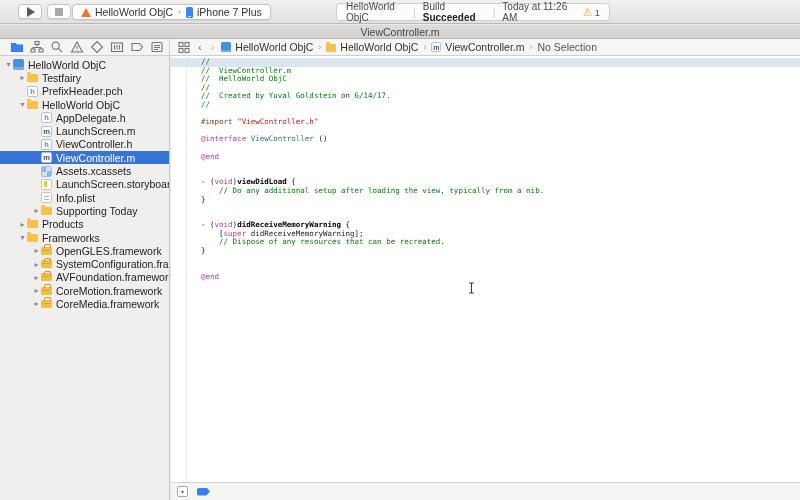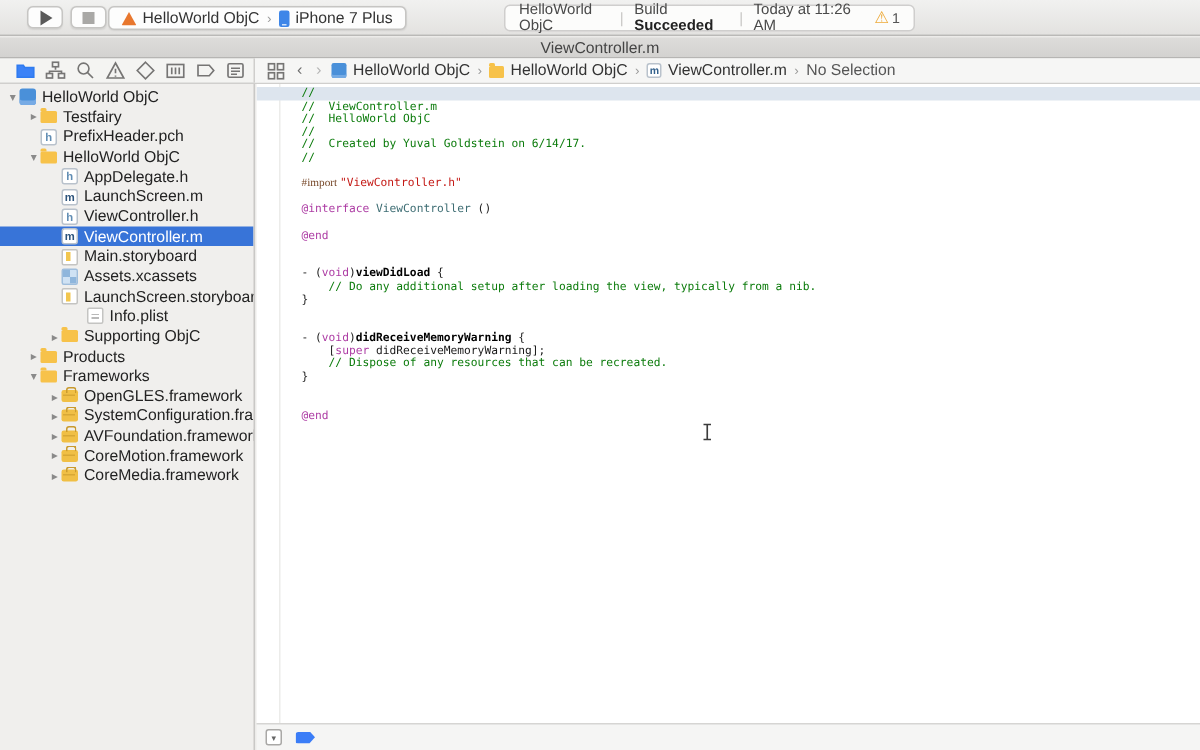--- a/index.html
+++ b/index.html
@@ -83,21 +83,21 @@
   .fi-framework::after { content:""; position:absolute; left:1px; top:3px; width:8px; height:1px; background:#d8a835; }
 
   
   .editor { position:absolute; left:171px; top:56px; right:0; bottom:18px; background:#fff; overflow:hidden; }
   .gutter-line { position:absolute; left:15px; top:0; bottom:0; width:1px; background:#ececea; }
   .code { position:absolute; left:0; top:2px; right:0; font-family:"DejaVu Sans Mono", monospace;
     font-size:7.5px; line-height:8.6px; color:#000; }
   .code-line { height:8.6px; padding-left:30px; white-space:pre; }
   .code-line.hl { background:#dde5ee; }
   .tok-cm { color:#0d7c0d; }
-  .tok-pp { color:#78492a;font-family:Liberation Serif, serif; }
+  .tok-pp { color:#78492a; }
   .tok-str { color:#c41a16; }
   .tok-kw { color:#ad3da4; }
   .tok-cls { color:#3f6e74; }
   .tok-bold { color:#000; font-weight:bold; }
   .tok-pl { color:#1a1a1a; }
 
   
   .editor-bottom { position:absolute; left:171px; right:0; bottom:0; height:18px; background:#f5f5f4;
     border-top:1px solid #d6d5d3; display:flex; align-items:center; gap:9px; padding-left:6px; }
   .doc-items-btn { width:11px; height:11px; background:#fff; border:1px solid #a9a8a6; border-radius:2px;
@@ -267,42 +267,37 @@
         <span class="fi fi-h">h</span>
         <span>ViewController.h</span>
       </div>
       <div class="tree-row sel" style="padding-left: 32px;">
         <span class="disc"></span>
         <span class="fi fi-m">m</span>
         <span>ViewController.m</span>
       </div>
       <div class="tree-row" style="padding-left: 32px;">
         <span class="disc"></span>
-        <span class="fi fi-storyboard"></span>
-        <span>Main.storyboard</span>
-      </div>
-      <div class="tree-row" style="padding-left: 32px;">
-        <span class="disc"></span>
         <span class="fi fi-assets"></span>
         <span>Assets.xcassets</span>
       </div>
       <div class="tree-row" style="padding-left: 32px;">
         <span class="disc"></span>
         <span class="fi fi-storyboard"></span>
         <span>LaunchScreen.storyboard</span>
       </div>
-      <div class="tree-row" style="padding-left: 49px;">
+      <div class="tree-row" style="padding-left: 32px;">
         <span class="disc"></span>
         <span class="fi fi-plist"></span>
         <span>Info.plist</span>
       </div>
       <div class="tree-row" style="padding-left: 32px;">
         <span class="disc">▸</span>
         <span class="fi fi-folder"></span>
-        <span>Supporting ObjC</span>
+        <span>Supporting Today</span>
       </div>
       <div class="tree-row" style="padding-left: 18px;">
         <span class="disc">▸</span>
         <span class="fi fi-folder"></span>
         <span>Products</span>
       </div>
       <div class="tree-row" style="padding-left: 18px;">
         <span class="disc">▾</span>
         <span class="fi fi-folder"></span>
         <span>Frameworks</span>

